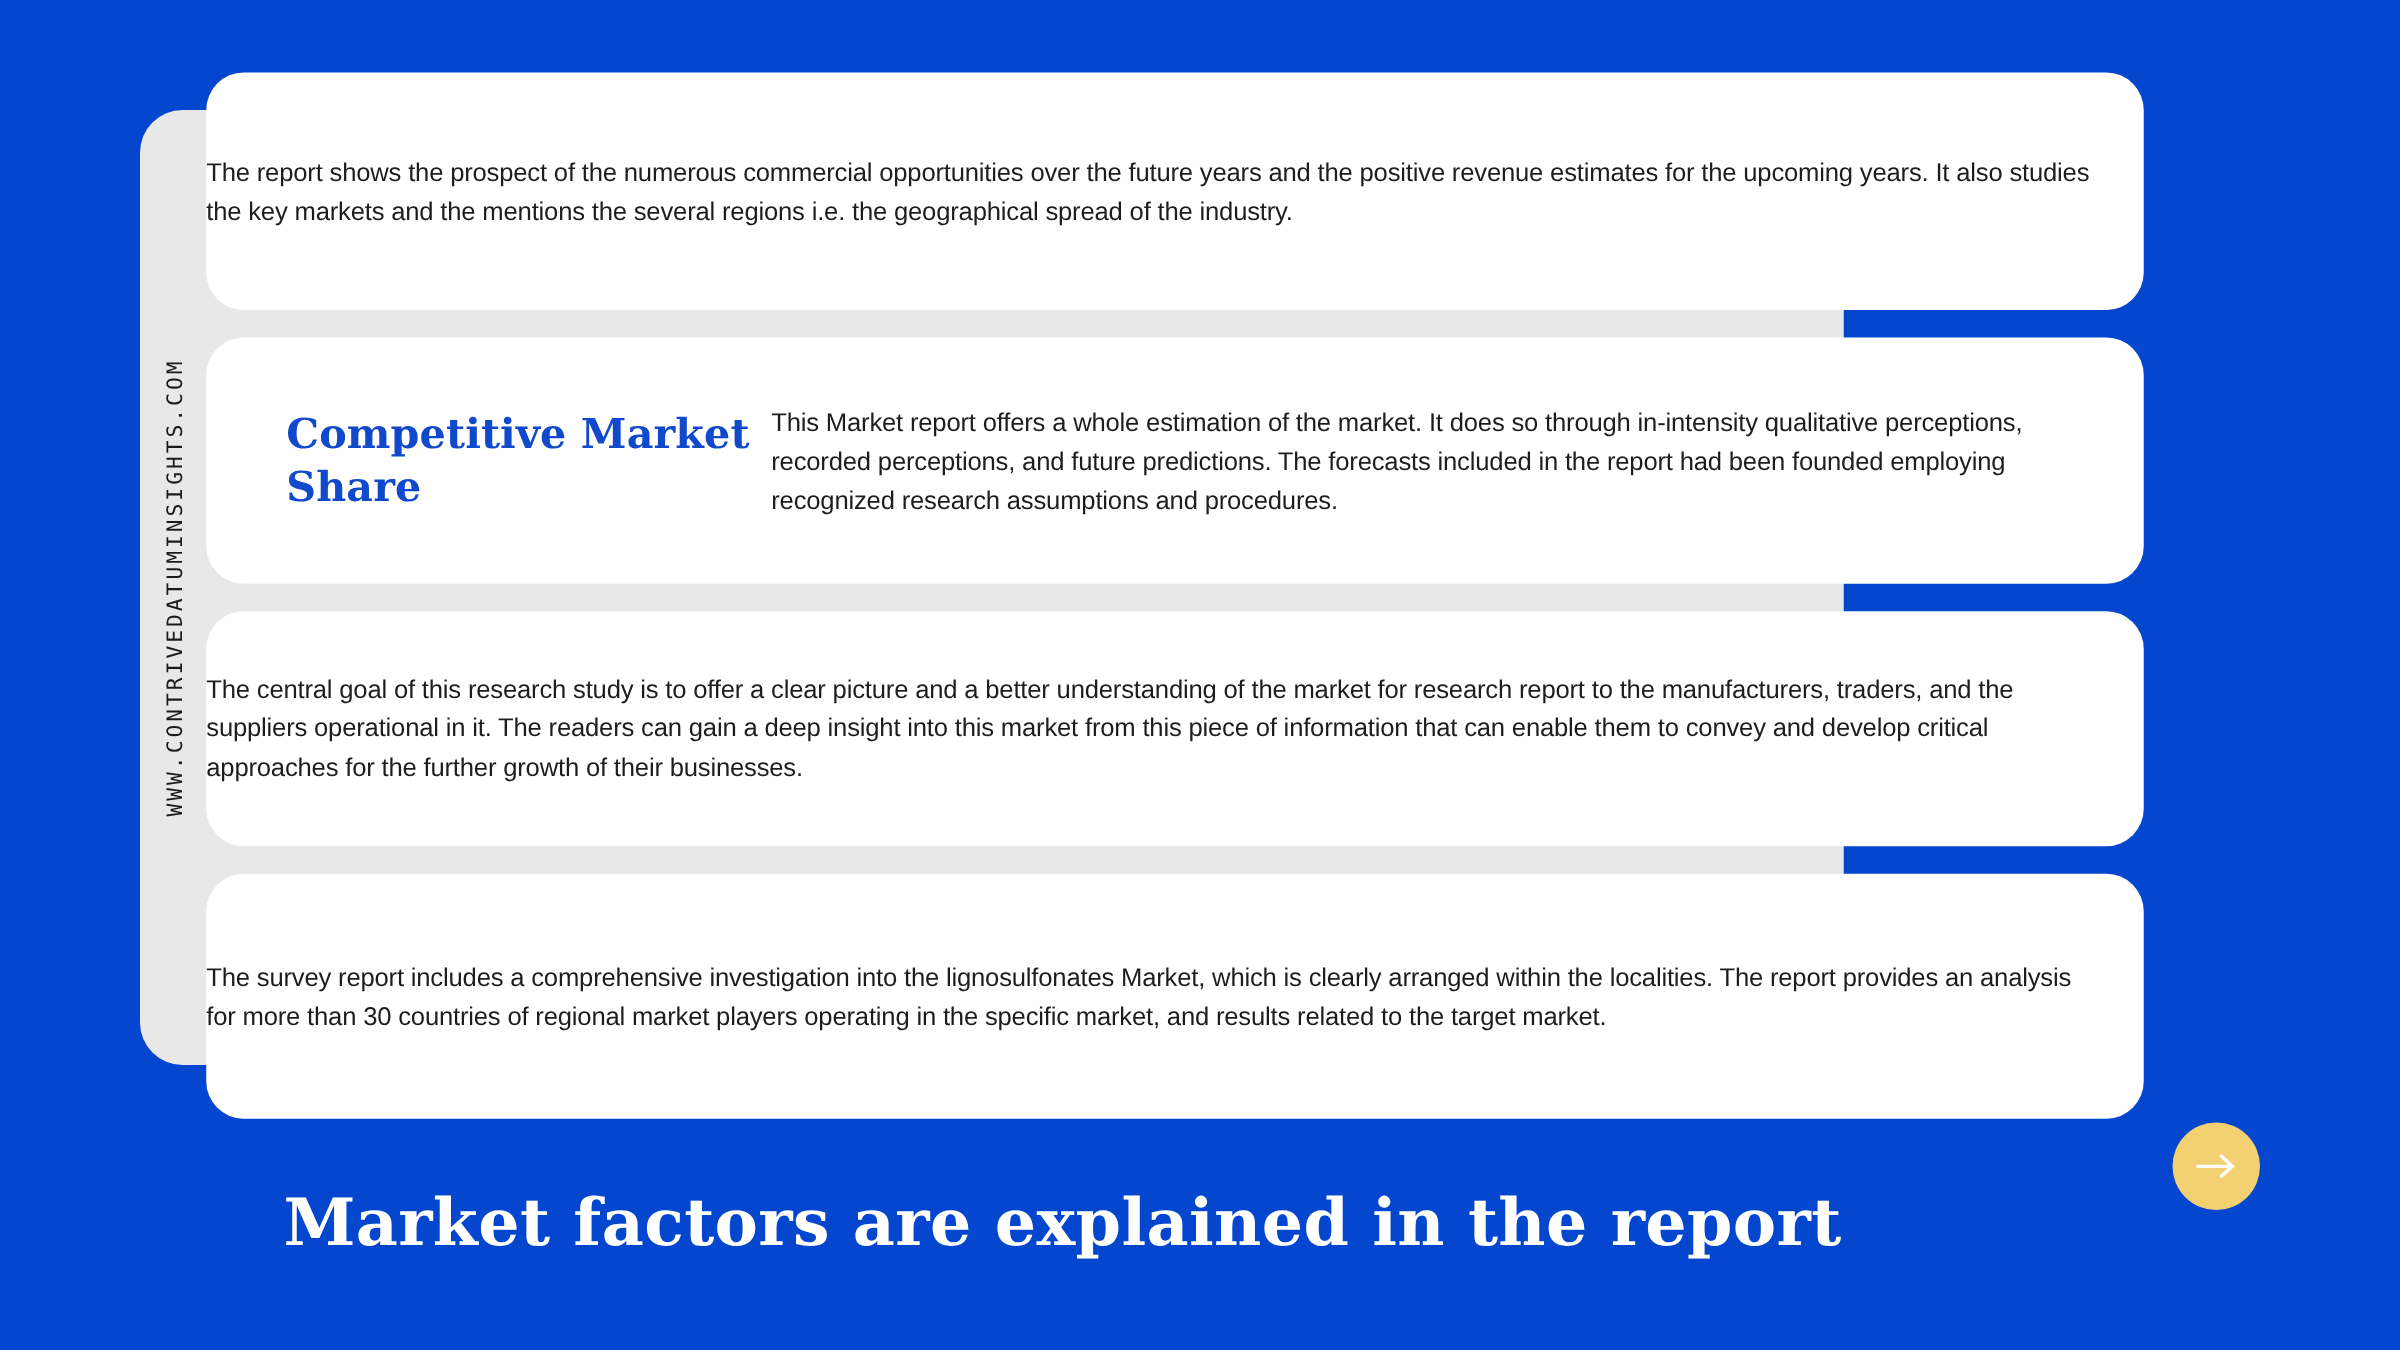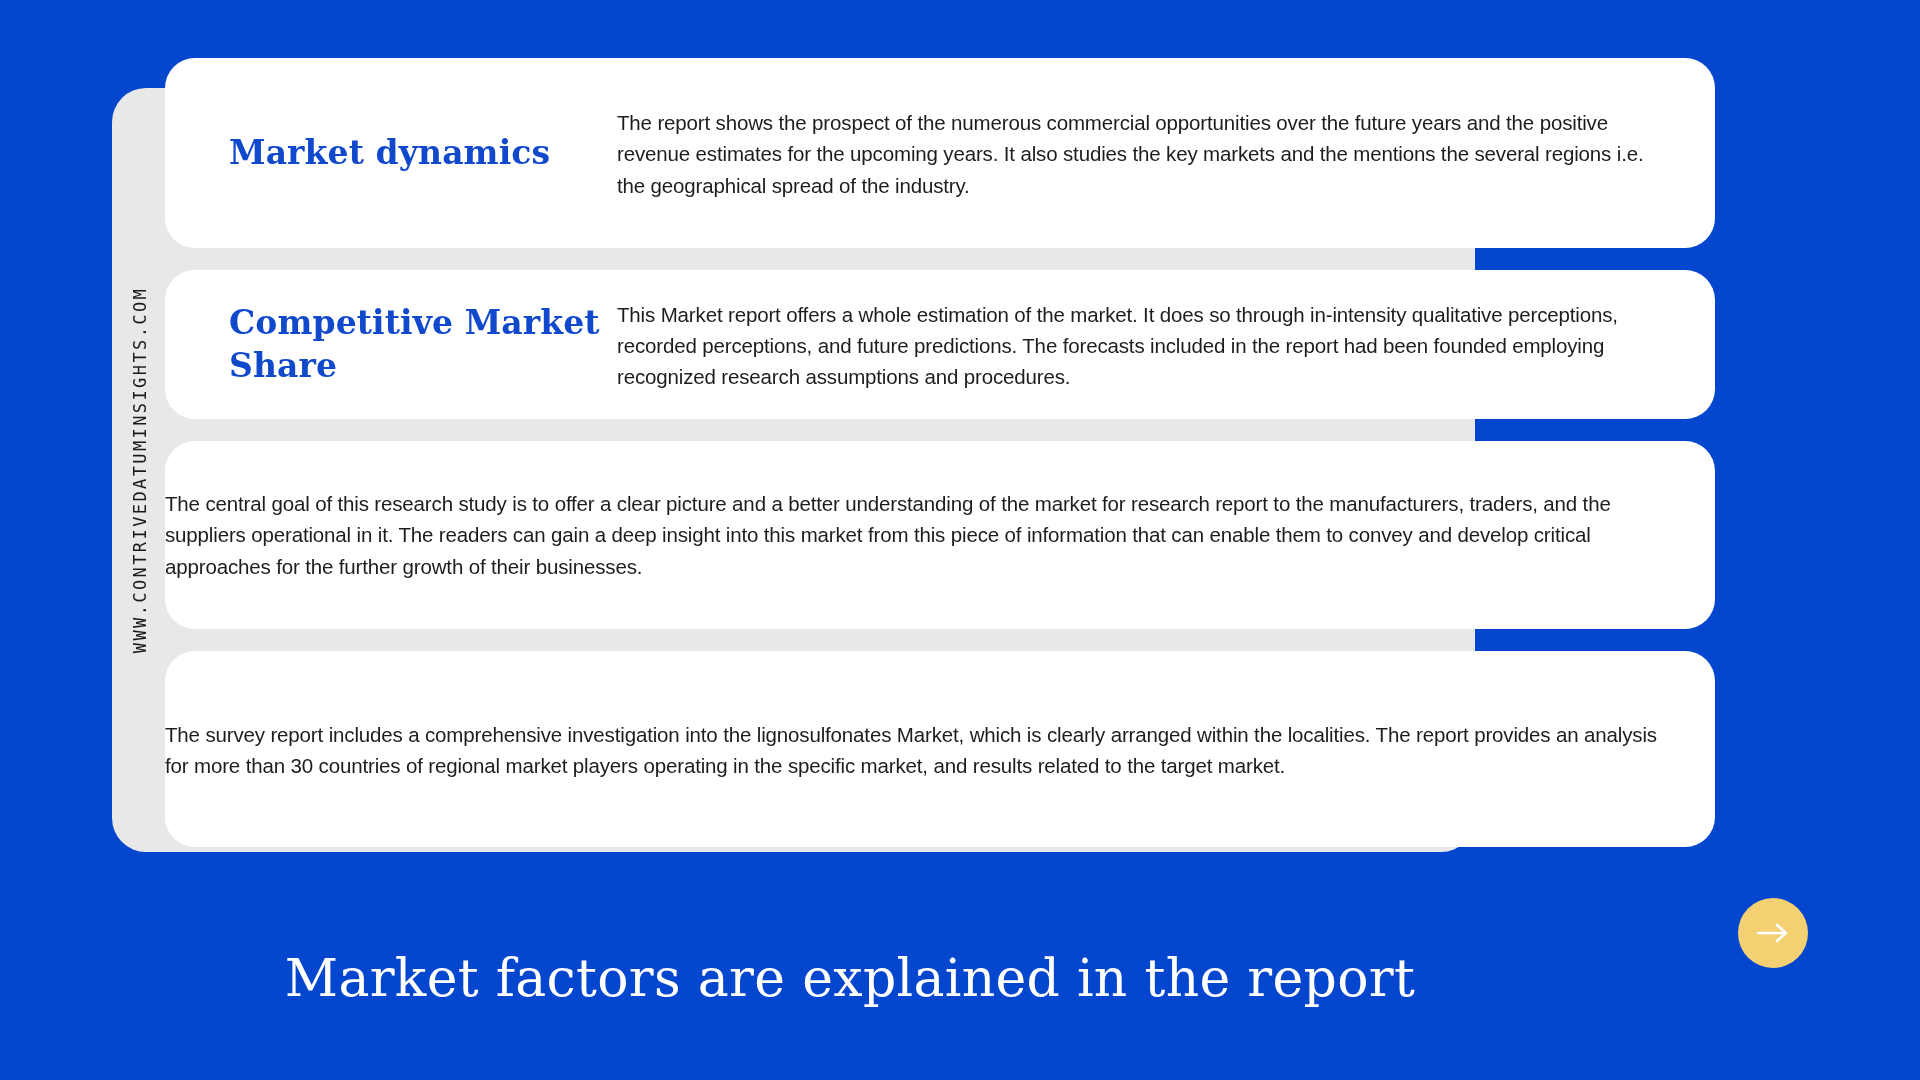--- a/index.html
+++ b/index.html
@@ -85,38 +85,38 @@
     padding-right: 42px;
     color: #1d1d1d;
     font-family: "Liberation Sans", sans-serif;
     font-size: 20.5px;
     line-height: 1.52;
     letter-spacing: -0.15px;
   }
 
   
   #card-0 { width: 1550px; height: 190px; }
-  #card-1 { width: 1550px; height: 149px; }
+  #card-1 { width: 1550px; height: 197px; }
   #card-2 { width: 1550px; height: 188px; }
   #card-3 { width: 1550px; height: 196px; }
 
   #card-0 .card-body { padding-top: 2px; }
   #card-1 .card-body { padding-top: 2px; }
   #card-3 .card-body { padding-top: 2px; }
 
   
   #page-title {
     position: absolute;
     left: 0;
     top: 948px;
     width: 1700px;
     text-align: center;
     color: #ffffff;
     font-family: "DejaVu Serif", "Liberation Serif", serif;
-    font-weight: 400;
+    font-weight: 700;
     font-size: 52px;
     letter-spacing: 0.3px;
   }
 
   
   #next-button {
     position: absolute;
     left: 1738px;
     top: 898px;
     width: 70px;
@@ -137,21 +137,20 @@
 
 <div id="watermark-panel"></div>
 
 <div id="watermark-text">
   <span>WWW.CONTRIVEDATUMINSIGHTS.COM</span>
 </div>
 
 <div id="card-stack">
 
   <div class="card" id="card-0">
-    <div class="card-heading">Market dynamics</div>
     <div class="card-body">The report shows the prospect of the numerous commercial opportunities over the future years and the positive revenue estimates for the upcoming years. It also studies the key markets and the mentions the several regions i.e. the geographical spread of the industry.</div>
   </div>
 
   <div class="card" id="card-1">
     <div class="card-heading">Competitive Market Share</div>
     <div class="card-body">This Market report offers a whole estimation of the market. It does so through in-intensity qualitative perceptions, recorded perceptions, and future predictions. The forecasts included in the report had been founded employing recognized research assumptions and procedures.</div>
   </div>
 
   <div class="card" id="card-2">
     <div class="card-body">The central goal of this research study is to offer a clear picture and a better understanding of the market for research report to the manufacturers, traders, and the suppliers operational in it. The readers can gain a deep insight into this market from this piece of information that can enable them to convey and develop critical approaches for the further growth of their businesses.</div>

